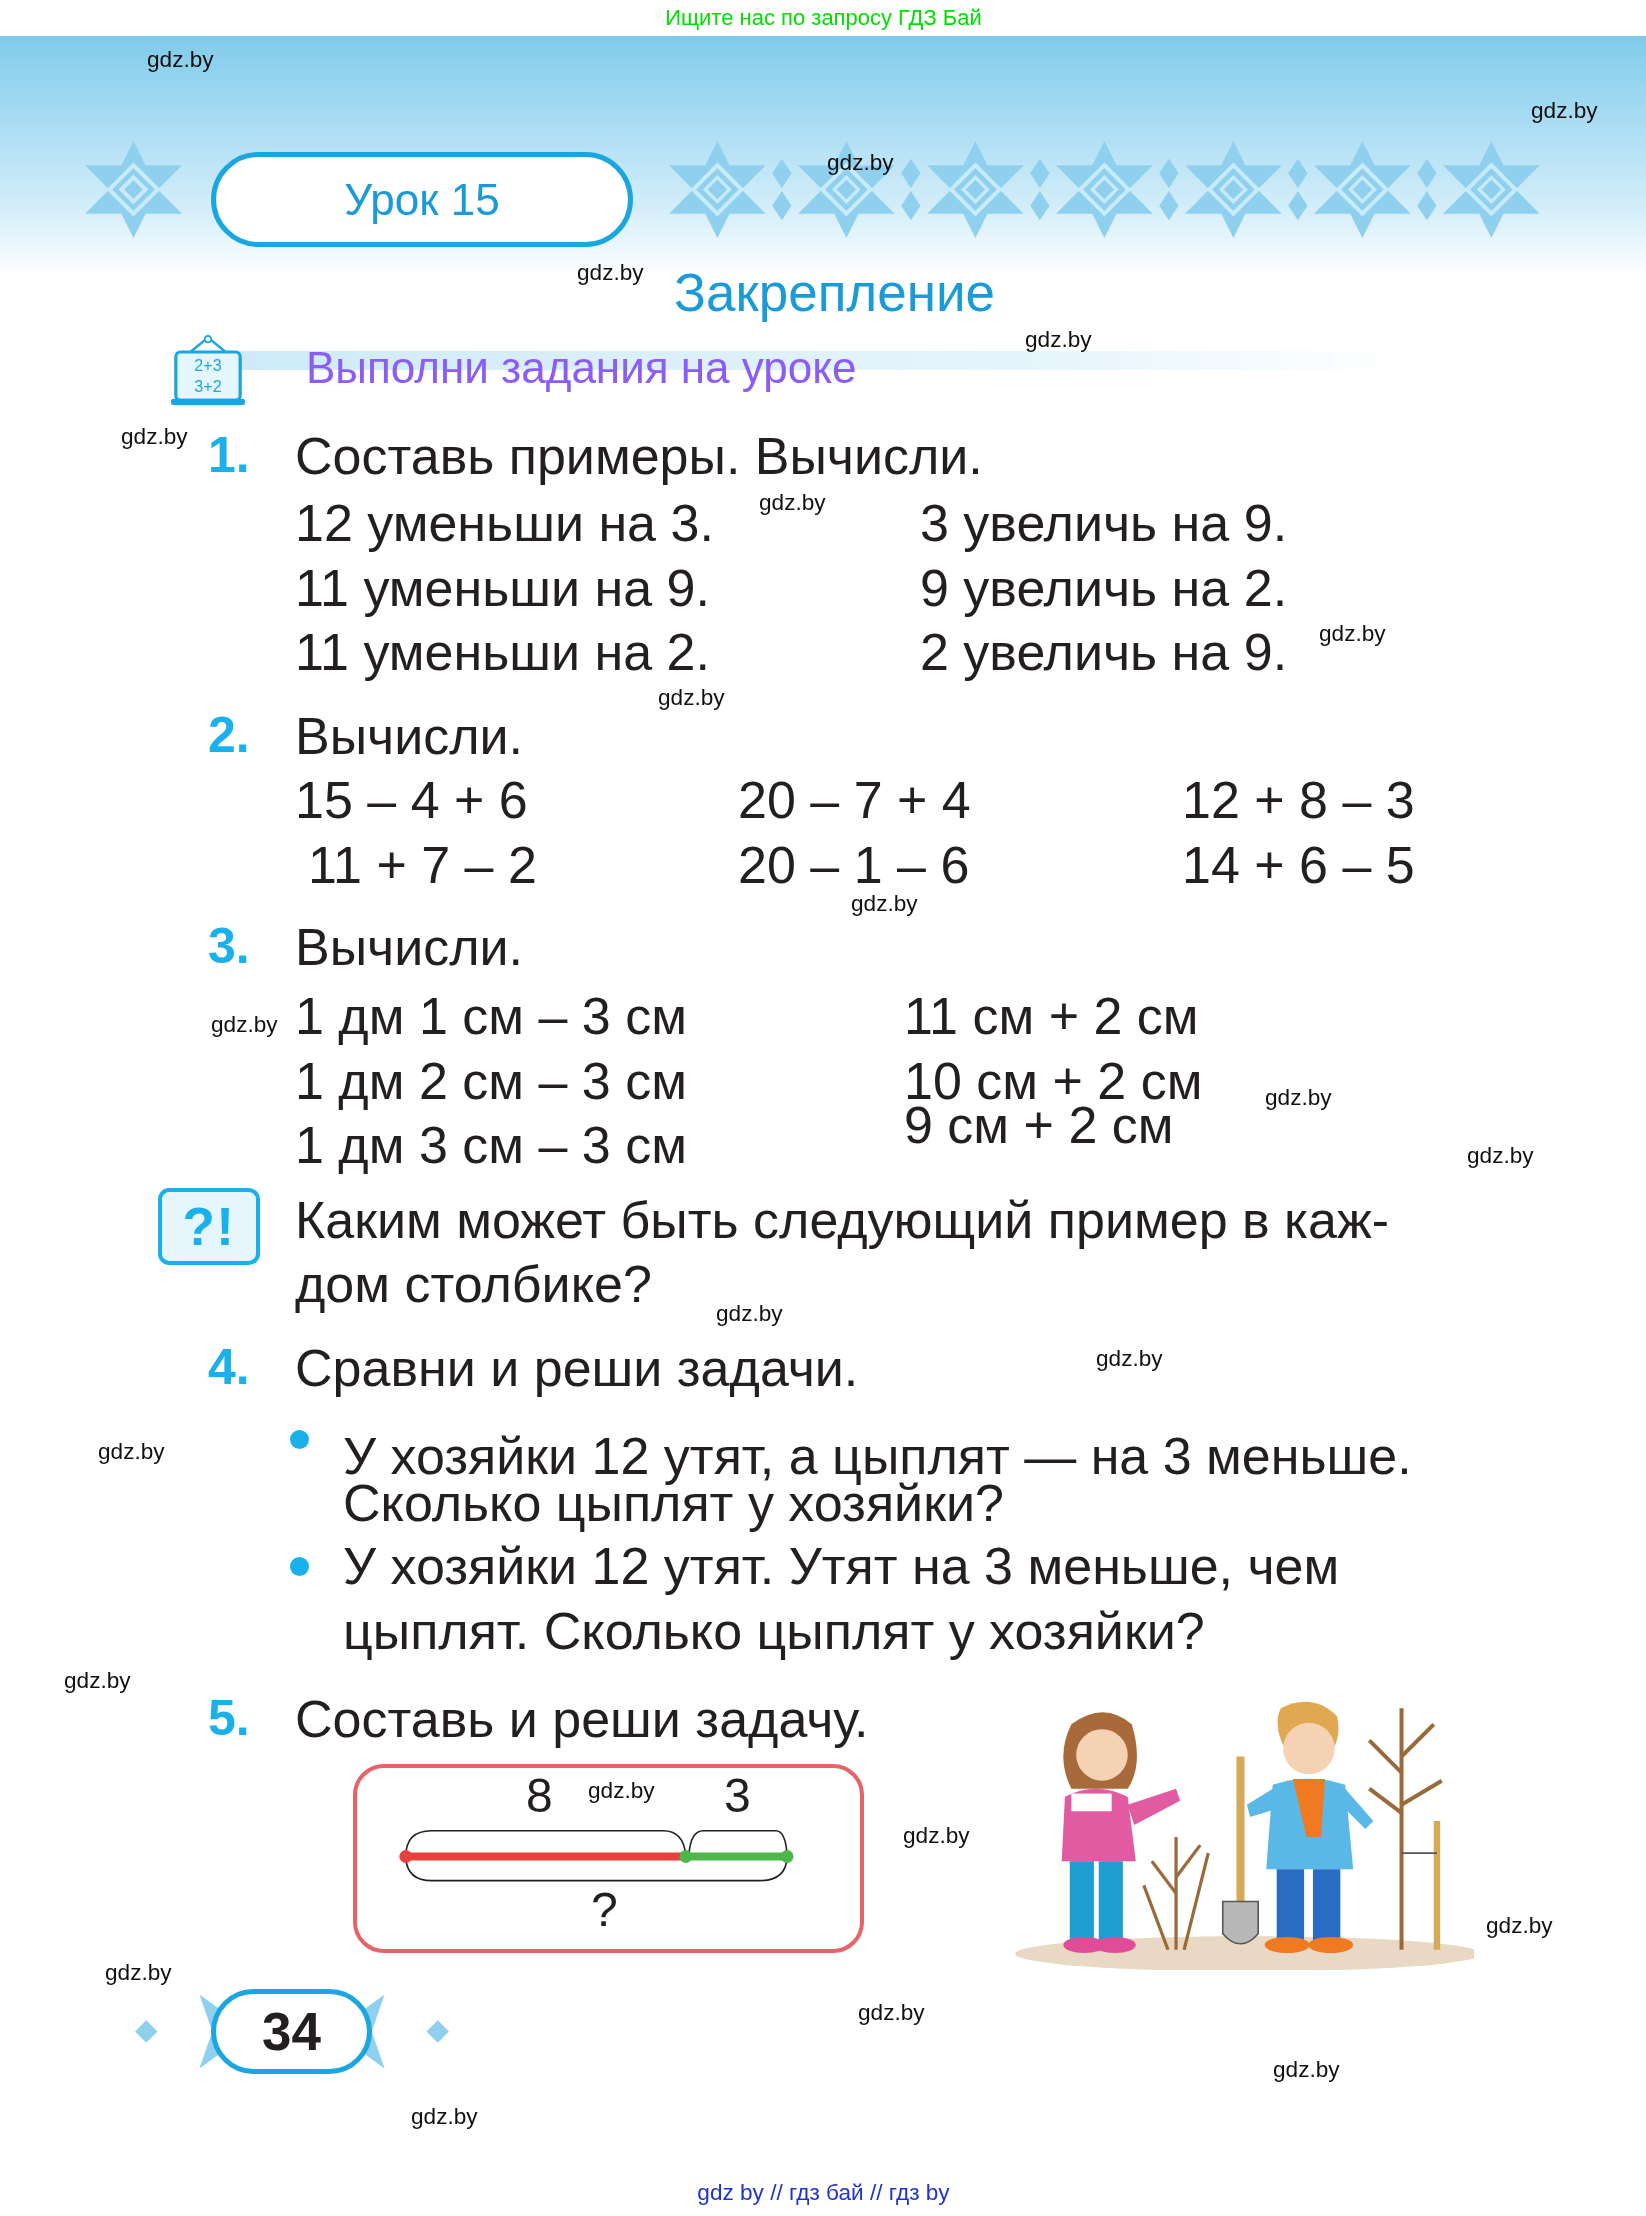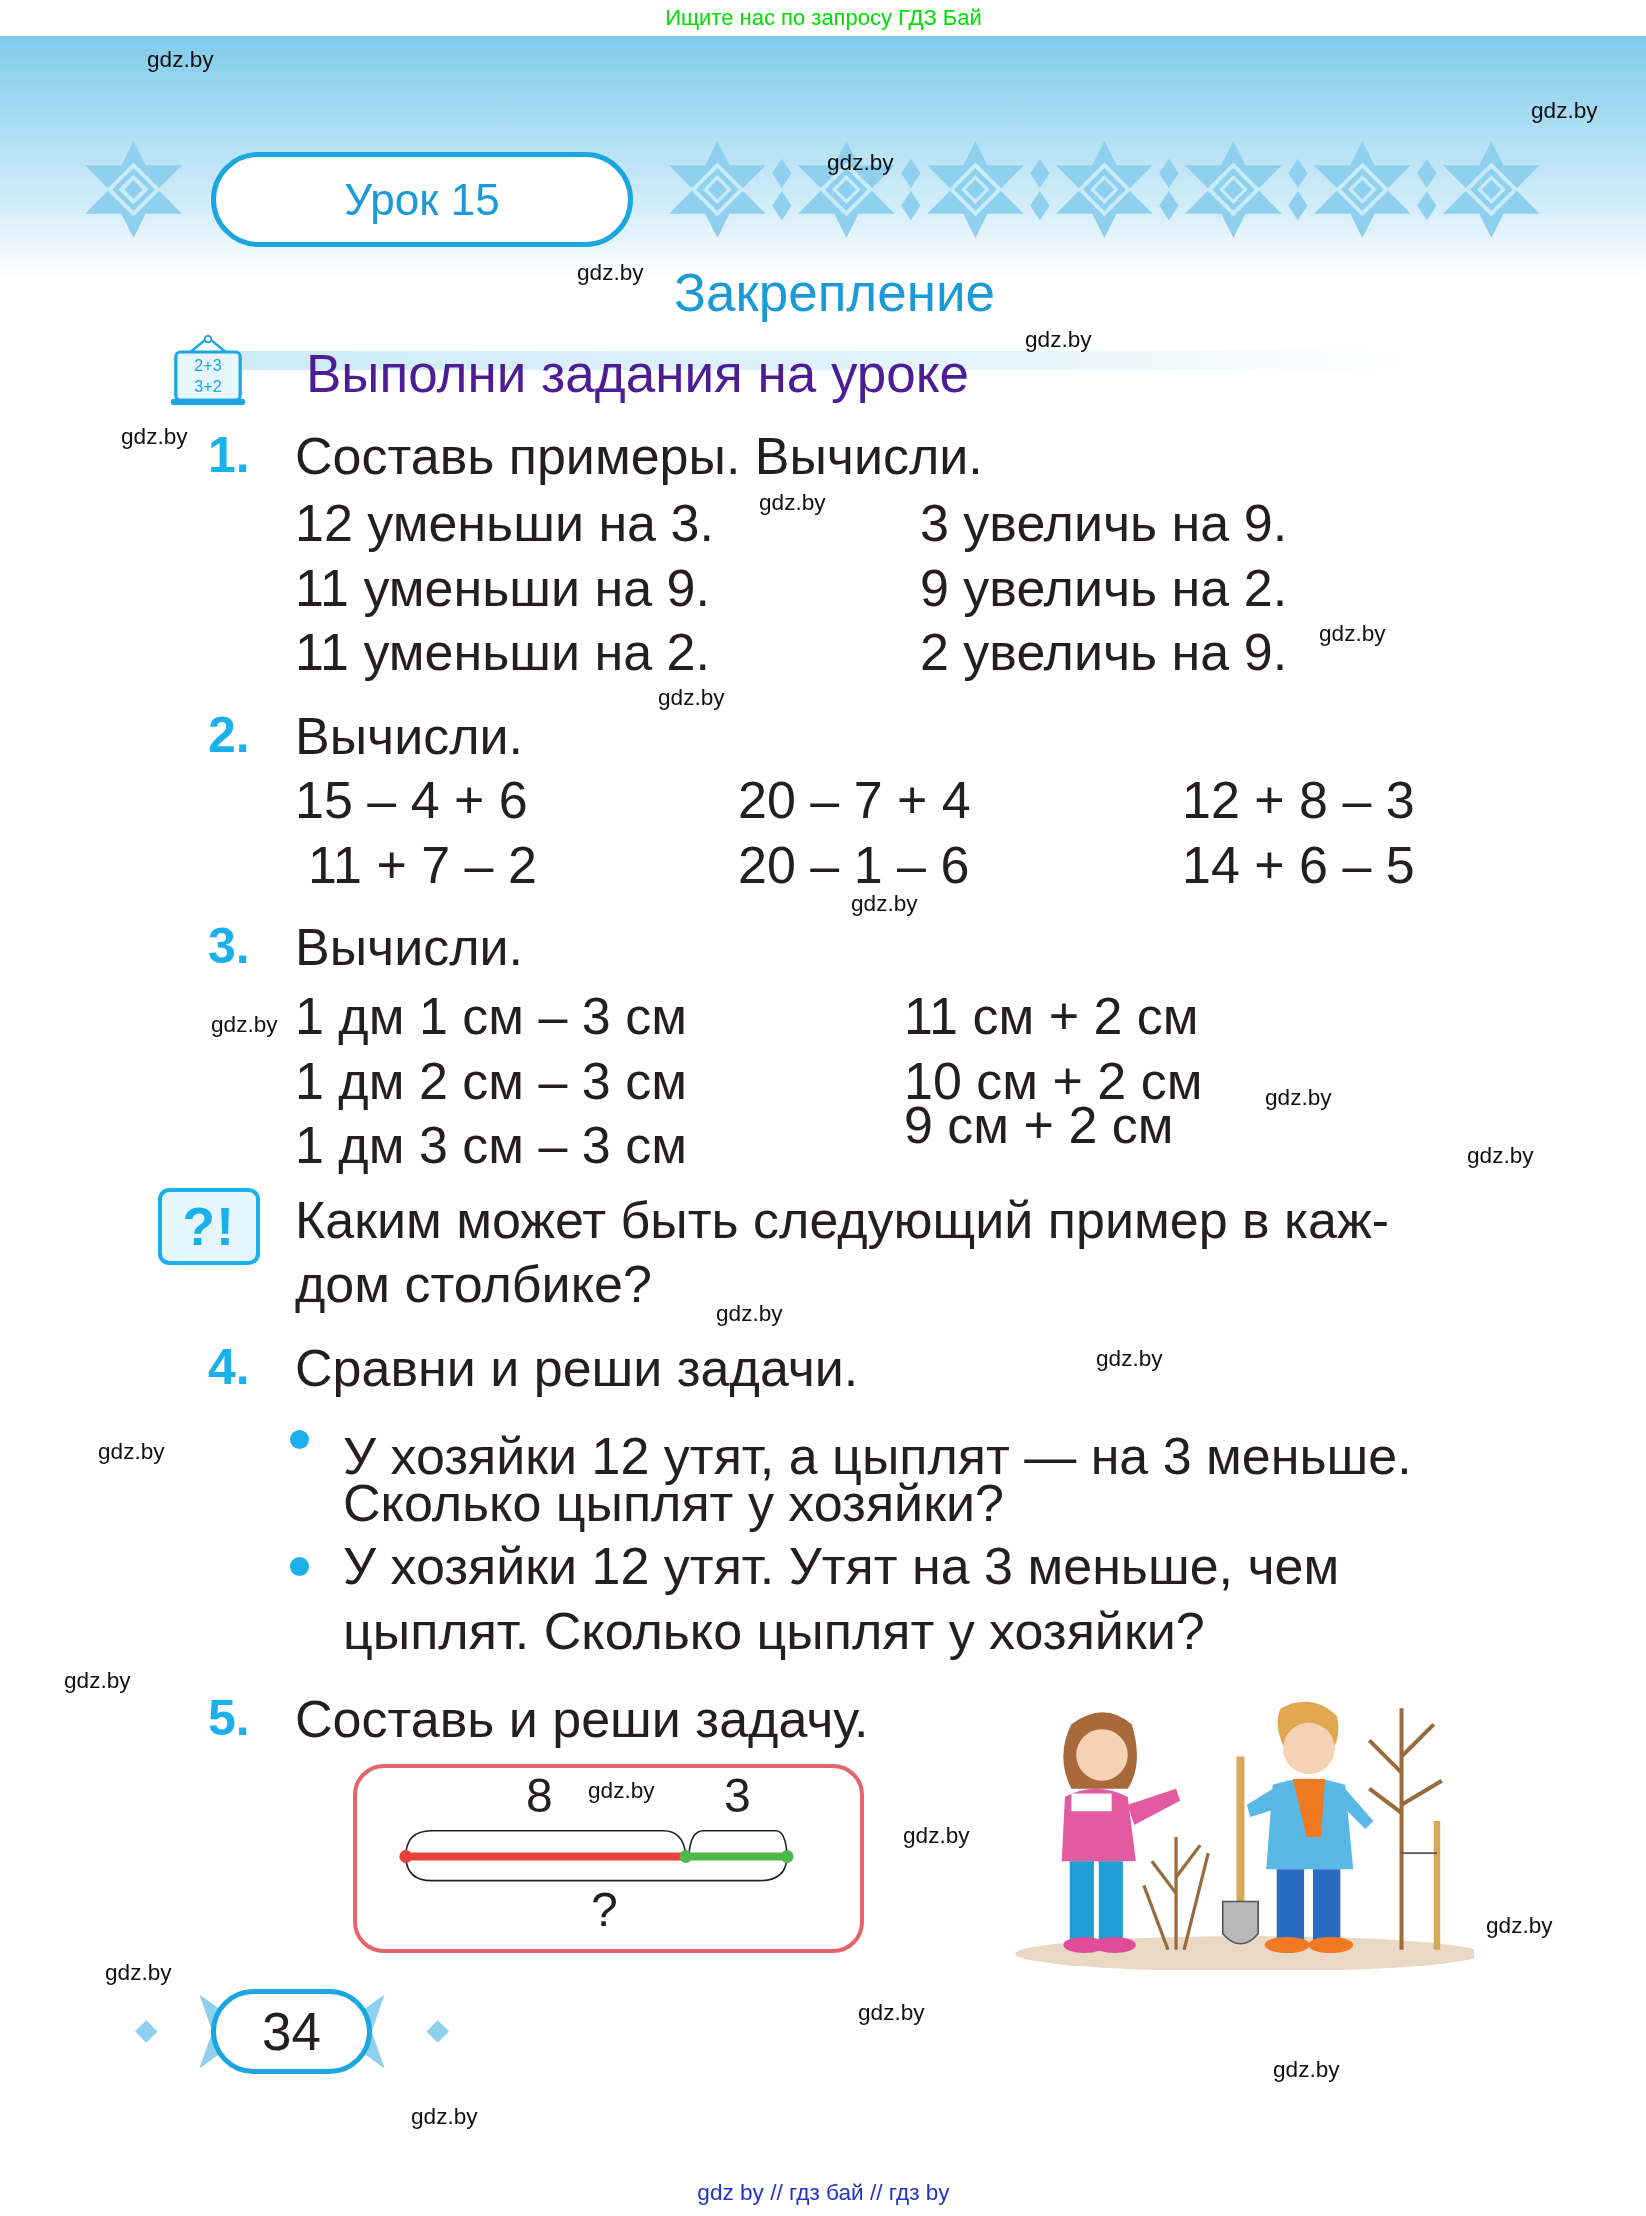--- a/index.html
+++ b/index.html
@@ -29,21 +29,21 @@
   }
   .section-title {
     left: 674px; top: 262px; color: #1a9ad6; font-weight: normal; font-size: 53px;
   }
   .subtitle-band {
     left: 193px; top: 351px; width: 1209px; height: 19.3px;
     background: linear-gradient(90deg, #cdeaf8 0%, #e6f5fc 70%, rgba(255,255,255,0) 100%);
   }
   .board-icon { left: 171px; top: 334px; width: 74px; height: 73px; }
   .subtitle {
-    left: 306px; top: 343px; color: #4c1d95; font-size: 53px;
+    left: 306px; top: 343px; color: #8b5cf6; font-size: 44px;
   }
   .task-num {
     color: #1ab0ec; font-weight: bold; font-size: 50px;
   }
   .txt { font-size: 52px; white-space: nowrap; }
   .wm { font-size: 22.6px; color: #111; font-family: "Liberation Sans", sans-serif; }
   .qa-badge {
     left: 158px; top: 1188px; width: 102px; height: 77px;
     border: 4px solid #1ab0ec; border-radius: 11.3px; background: #e6f6fd;
     box-sizing: border-box; display: flex; align-items: center; justify-content: center;
@@ -53,21 +53,21 @@
     width: 19.3px; height: 19.3px; border-radius: 50%; background: #1ab0ec;
   }
   .diagram-box {
     left: 353px; top: 1764px; width: 511px; height: 189px;
     border: 4px solid #e5646a; border-radius: 31px; box-sizing: border-box; background: #fff;
   }
   .page-num-pill {
     left: 211px; top: 1989px; width: 161px; height: 85px;
     border: 5.6px solid #1aa6e0; border-radius: 43px; background: #fff;
     box-sizing: border-box; display: flex; align-items: center; justify-content: center;
-    font-size: 53px; color: #231f20;
+    font-size: 53px; color: #231f20; font-weight: bold;
   }
   .footer-links {
     left: 0; top: 2180px; width: 1647px; text-align: center;
     color: #2233cc; font-size: 22.6px;
   }
   .illustration { left: 1015px; top: 1692px; width: 459px; height: 278px; }
 </style>
 </head>
 <body>
 

